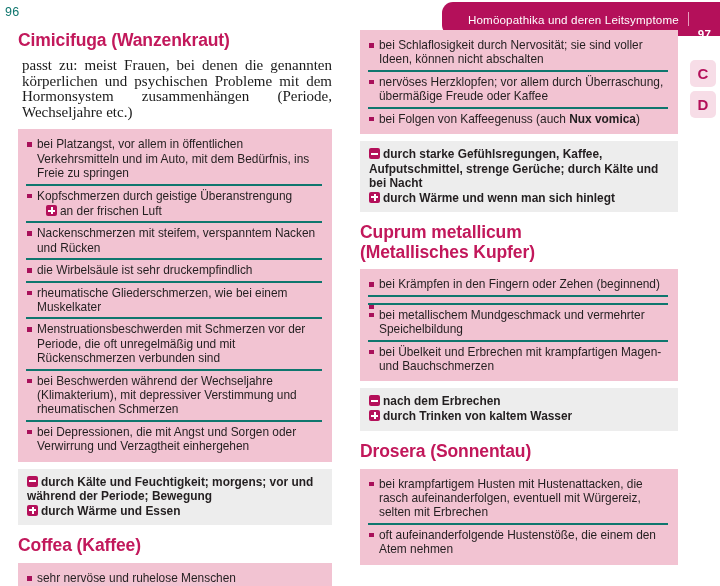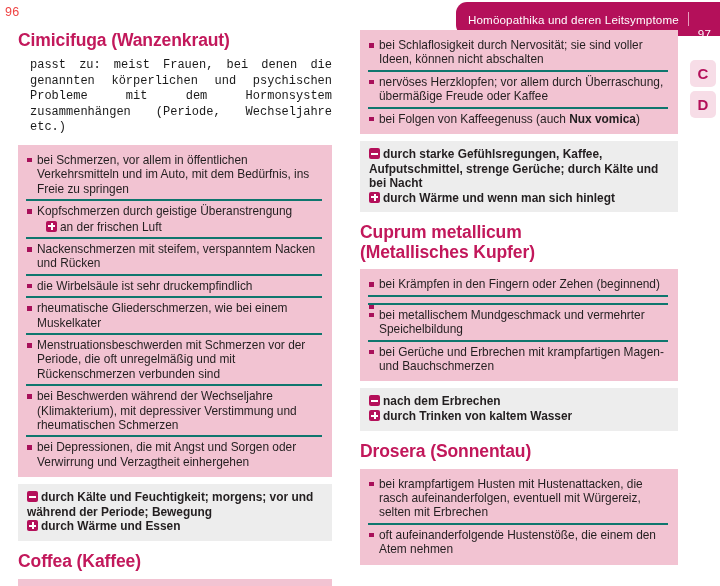--- a/index.html
+++ b/index.html
@@ -17,47 +17,47 @@
   .page-top {
     position: relative;
     height: 30px;
   }
   .folio-left {
     position: absolute;
     left: 5px;
     top: 5px;
     font-family: "Liberation Sans", sans-serif;
     font-size: 12.5px;
-    color: #ef4444;
+    color: #0f766e;
     letter-spacing: .2px;
   }
   .running-head {
     position: absolute;
     right: 0px;
     top: 2px;
     height: 34px;
     background: #b4105a;
     border-top-left-radius: 11px;
     border-bottom-left-radius: 11px;
     display: flex;
     align-items: center;
-    padding: 0 9px 0 12px;
+    padding: 0 9px 0 26px;
     color: #ffffff;
     font-size: 11.6px;
     letter-spacing: .15px;
     white-space: nowrap;
   }
   .running-head .rh-title { padding-right: 9px; }
   .running-head .rh-sep {
     width: 1px;
     height: 14px;
     background: #e79ebe;
     margin-right: 9px;
   }
-  .running-head .rh-folio { font-weight: normal; margin-top: 29px; }
+  .running-head .rh-folio { font-weight: bold; margin-top: 29px; }
 
   
   .columns {
     position: absolute;
     top: 30px;
     left: 0;
     width: 720px;
     height: 556px;
     display: flex;
     justify-content: center;
@@ -75,25 +75,25 @@
     color: #c2185b;
     font-size: 17.5px;
     line-height: 21px;
     letter-spacing: -0.1px;
     margin: 0 0 7px 0;
   }
   h2.remedy.tight { line-height: 20px; }
 
   
   p.intro {
-    font-family: Liberation Mono, monospace;
-    font-size: 12px;
+    font-family: Liberation Serif, serif;
+    font-size: 15px;
     line-height: 15.6px;
     color: #1a1a1a;
-    margin: 0 0 9px 12px;
+    margin: 0 0 9px 4px;
     text-align: justify;
   }
 
   
   .symptom-box {
     background: #f2c3d2;
     padding: 5px 10px 5px 8px;
     margin-bottom: 7px;
   }
   .symptom-box .item {
@@ -202,21 +202,21 @@
 <div class="columns">
 
   <div class="col col-left">
 
     <h2 class="remedy">Cimicifuga (Wanzenkraut)</h2>
     <p class="intro">passt zu: meist Frauen, bei denen die genannten körperlichen und psychischen Probleme mit dem Hormonsystem zusammenhängen (Periode, Wechseljahre etc.)</p>
 
     <div class="symptom-box">
       <div class="item">
         <span class="bullet"></span>
-        <span>bei Schmerzen, vor allem in öffentlichen Verkehrsmitteln und im Auto, mit dem Bedürfnis, ins Freie zu springen</span>
+        <span>bei Platzangst, vor allem in öffentlichen Verkehrsmitteln und im Auto, mit dem Bedürfnis, ins Freie zu springen</span>
       </div>
       <div class="item">
         <span class="bullet"></span>
         <span>Kopfschmerzen durch geistige Überanstrengung</span>
         <span class="sub-line">
           <span class="badge plus"></span><span>an der frischen Luft</span>
         </span>
       </div>
       <div class="item">
         <span class="bullet"></span>
@@ -302,21 +302,21 @@
       </div>
       <div class="item">
         <span class="bullet"></span>
       </div>
       <div class="item">
         <span class="bullet"></span>
         <span>bei metallischem Mundgeschmack und vermehrter Speichelbildung</span>
       </div>
       <div class="item">
         <span class="bullet"></span>
-        <span>bei Gerüche und Erbrechen mit krampfartigen Magen- und Bauchschmerzen</span>
+        <span>bei Übelkeit und Erbrechen mit krampfartigen Magen- und Bauchschmerzen</span>
       </div>
     </div>
 
     <div class="modality-box">
       <div class="m-line">
         <span class="badge"></span><span>nach dem Erbrechen</span>
       </div>
       <div class="m-line">
         <span class="badge plus"></span><span>durch Trinken von kaltem Wasser</span>
       </div>

